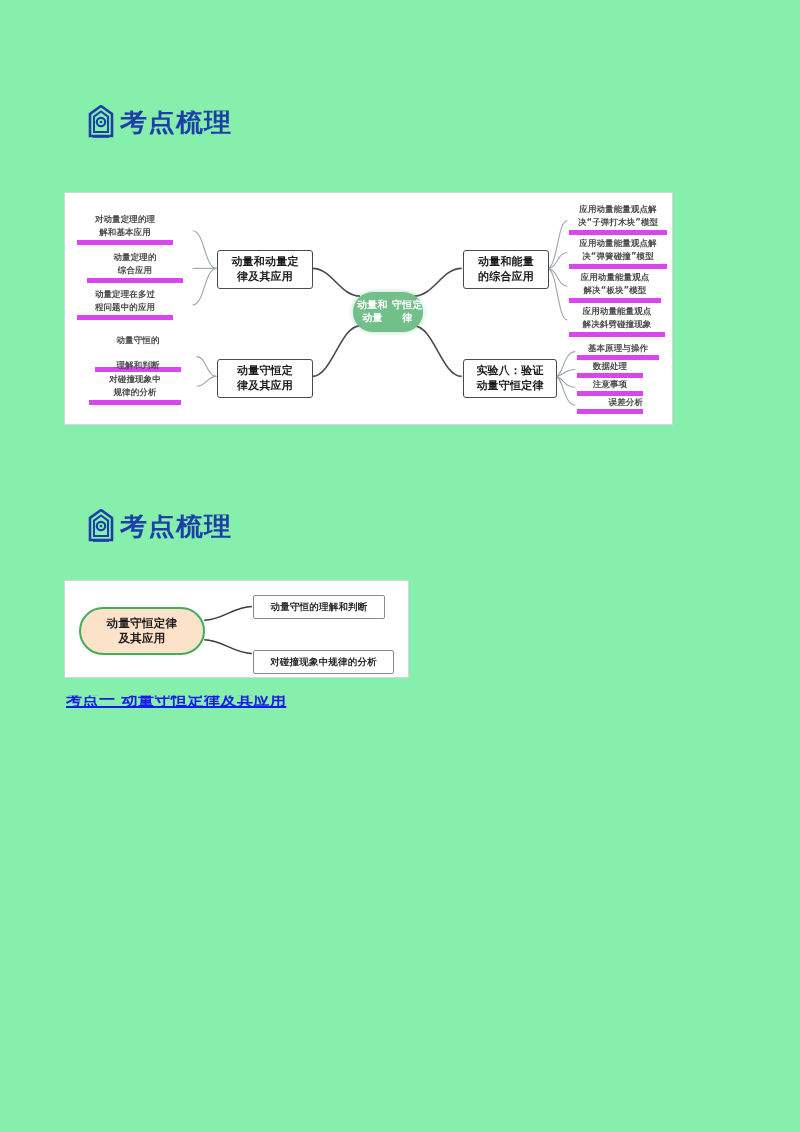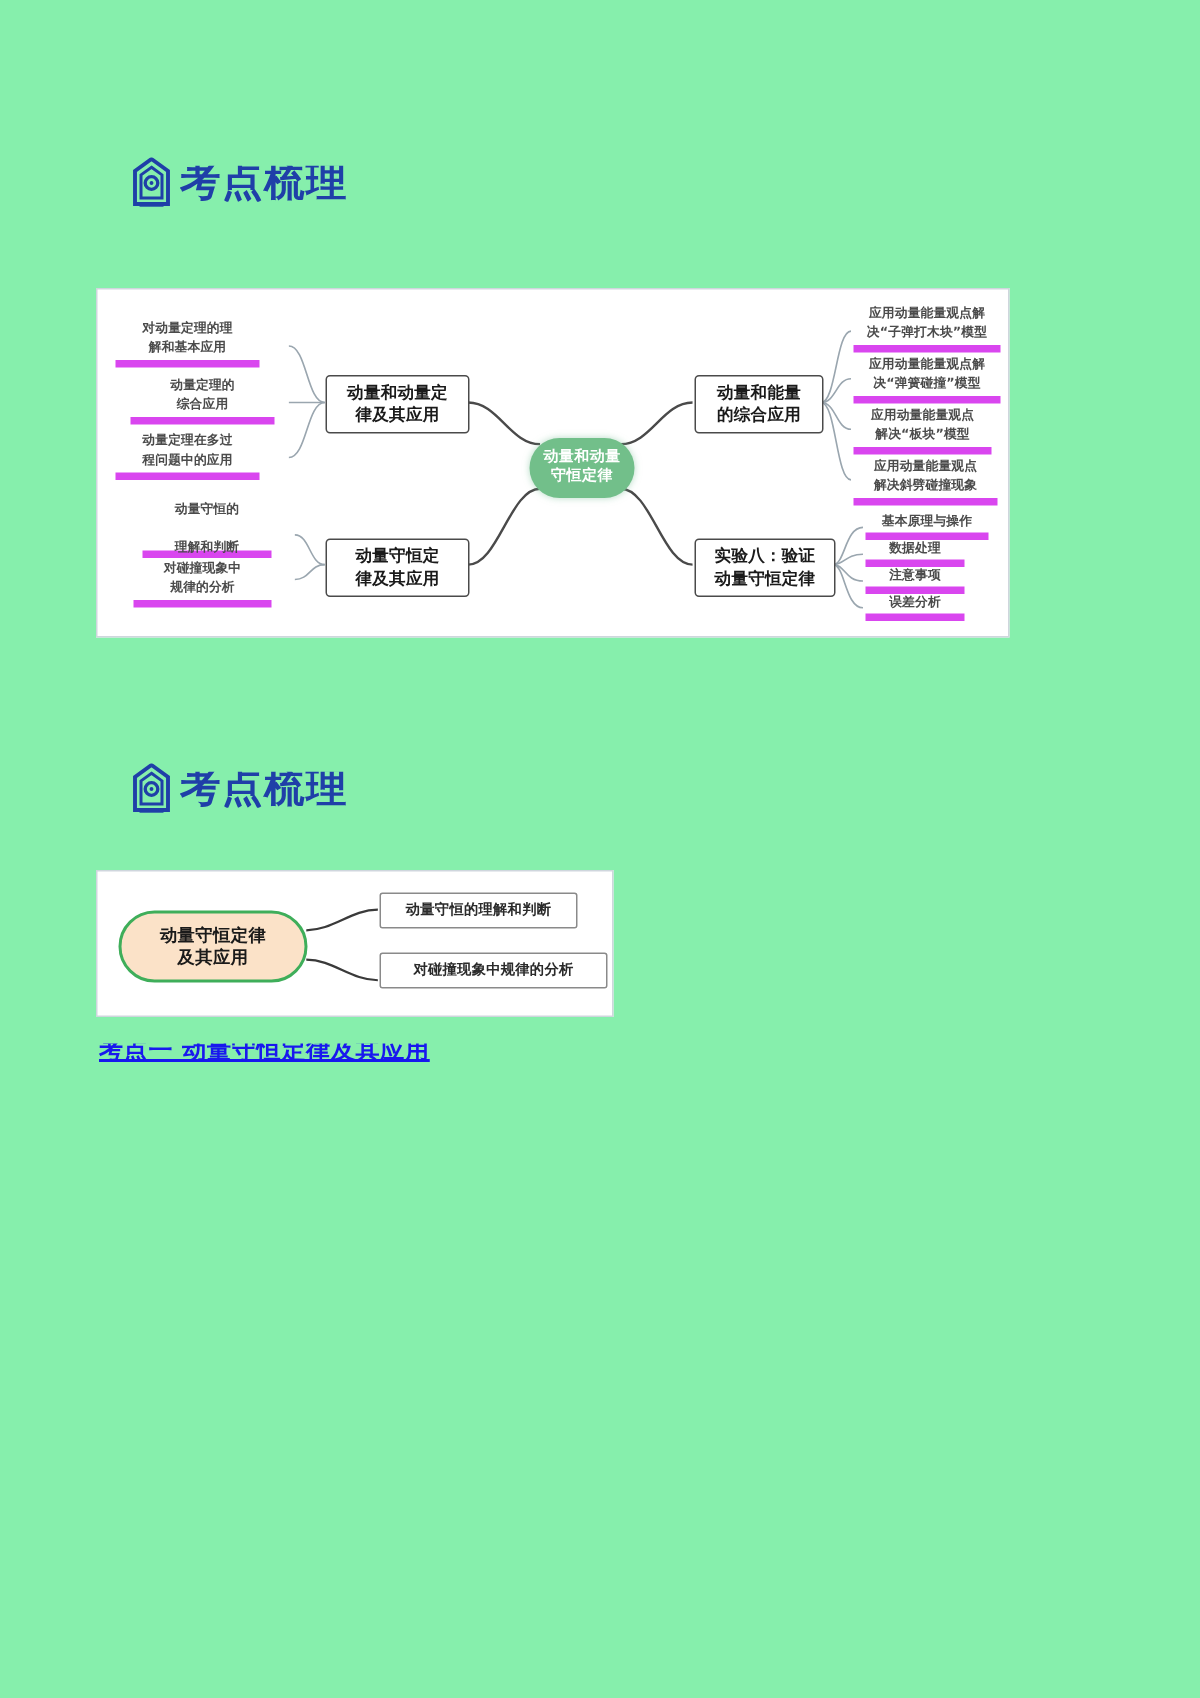--- a/index.html
+++ b/index.html
@@ -222,21 +222,21 @@
 
         <path d="M492 185 C 500 185, 500 160, 512 160"></path>
         <path d="M492 185 C 500 185, 500 178, 512 178"></path>
         <path d="M492 185 C 500 185, 500 196, 512 196"></path>
         <path d="M492 185 C 500 185, 500 214, 512 214"></path>
       </g>
     </svg>
 
     <div class="mm-node node-root" style="left:296px; top:103px; width:54px; height:0;">
     </div>
-    <div class="mm-node node-root" style="left:288px; top:99px; width:70px; height:40px; flex-direction:column;">
+    <div class="mm-node node-root" style="left:288px; top:99px; width:70px; height:40px; flex-direction:row;">
       <span>动量和动量</span>
       <span>守恒定律</span>
     </div>
 
     <div class="mm-node node-branch" style="left:152px; top:57px; width:96px; height:39px; flex-direction:column;">
       <span>动量和动量定</span>
       <span>律及其应用</span>
     </div>
 
     <div class="mm-node node-branch" style="left:152px; top:166px; width:96px; height:39px; flex-direction:column;">
@@ -301,21 +301,21 @@
 
     <div class="mm-node node-leaf" style="left:512px; top:151px; width:82px; height:16px;">
       <span>基本原理与操作</span>
     </div>
     <div class="mm-node node-leaf" style="left:512px; top:169px; width:66px; height:16px;">
       <span>数据处理</span>
     </div>
     <div class="mm-node node-leaf" style="left:512px; top:187px; width:66px; height:16px;">
       <span>注意事项</span>
     </div>
-    <div class="mm-node node-leaf" style="left:512px; top:205px; width:66px; height:16px;">
+    <div class="mm-node node-leaf" style="left:512px; top:205px; width:66px; height:16px;justify-content:flex-end;">
       <span>误差分析</span>
     </div>
 
   </div>
 
   <div class="section-heading" id="heading-2">
     <span class="heading-icon">
       <svg viewBox="0 0 26 34" width="26" height="34" xmlns="http://www.w3.org/2000/svg">
         <path d="M13 1 L24 9 L24 31 L2 31 L2 9 Z" fill="none" stroke="#1f3fa8" stroke-width="2.6"></path>
         <path d="M13 6.5 L20 11.6 L20 27 L6 27 L6 11.6 Z" fill="none" stroke="#1f3fa8" stroke-width="2"></path>
@@ -338,21 +338,21 @@
 
     <div class="mm-node node-root2" style="left:14px; top:26px; width:126px; height:48px; flex-direction:column;">
       <span>动量守恒定律</span>
       <span>及其应用</span>
     </div>
 
     <div class="mm-node node-box2" style="left:188px; top:14px; width:132px; height:24px;">
       <span>动量守恒的理解和判断</span>
     </div>
 
-    <div class="mm-node node-box2" style="left:188px; top:54px; width:152px; height:24px;">
+    <div class="mm-node node-box2" style="left:188px; top:69px; width:141px; height:24px;">
       <span>对碰撞现象中规律的分析</span>
     </div>
 
   </div>
 
   <div id="subheading-link">
     <span class="sub-text">考点一  动量守恒定律及其应用</span>
   </div>
 
 </div>

